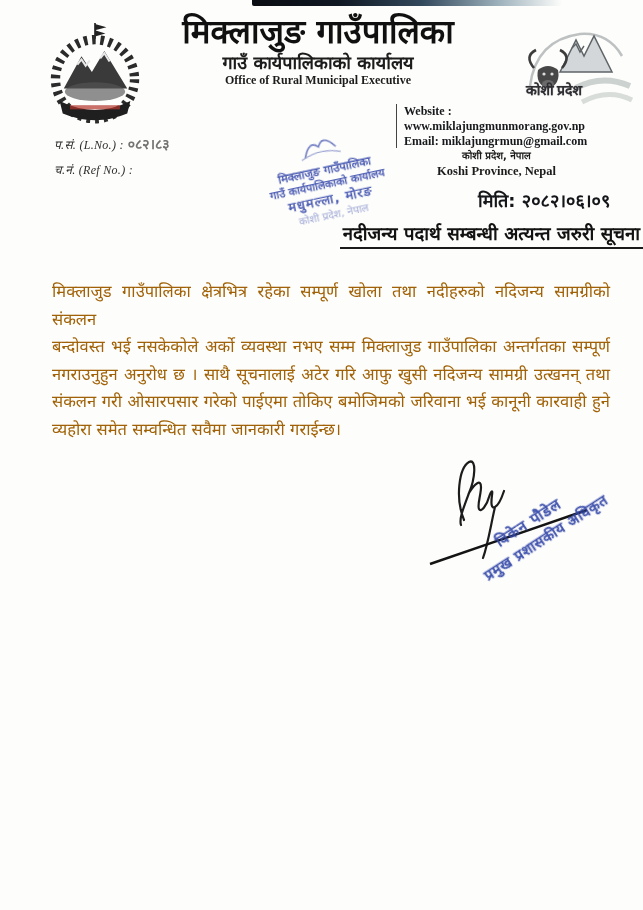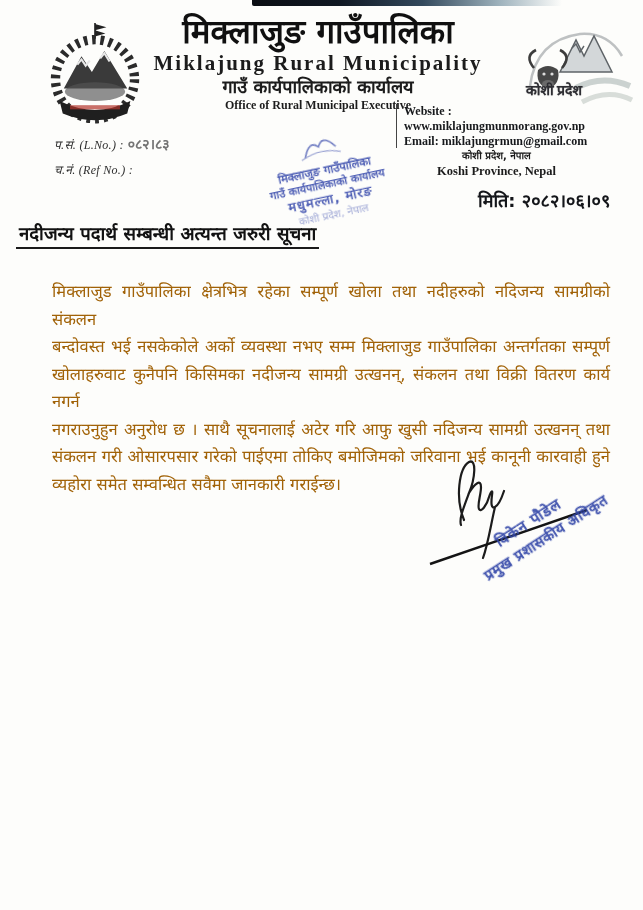--- a/index.html
+++ b/index.html
@@ -37,21 +37,21 @@
     font-family:"DejaVu Sans",sans-serif;white-space:nowrap;font-weight:bold;}
   
   .stamp-center{position:absolute;left:248px;top:133px;width:156px;text-align:center;
     transform:rotate(-12deg);color:#3d4fae;opacity:.9;filter:blur(.2px);
     font-family:"DejaVu Sans",sans-serif;line-height:1.3;}
   .stc-1{font-size:11.5px;font-weight:bold;white-space:nowrap;}
   .stc-2{font-size:11px;font-weight:bold;white-space:nowrap;}
   .stc-3{font-size:13px;font-weight:bold;letter-spacing:1px;white-space:nowrap;}
   .stc-4{font-size:10.5px;opacity:.55;white-space:nowrap;}
   
-  .subject-row{position:absolute;left:0;right:0;top:220px;text-align:left;padding-left:16px;}
+  .subject-row{position:absolute;left:0;right:0;top:220px;text-align:right;padding-left:16px;}
   .subject{display:inline-block;font-size:18.5px;font-weight:bold;color:#121212;
     font-family:"DejaVu Sans",sans-serif;border-bottom:2px solid #1a1a1a;padding:0 3px 2px;}
   .body-text{position:absolute;left:52px;top:278px;width:558px;
     font-family:"DejaVu Sans",sans-serif;font-size:16.5px;color:#a16207;line-height:27.5px;}
   .jline{text-align:justify;text-align-last:justify;}
   .jline.last{text-align-last:left;}
   
   .sig-svg{position:absolute;left:424px;top:452px;}
   .sig-stamp{position:absolute;left:468px;top:550px;width:190px;
     transform:rotate(-33deg);transform-origin:0 0;color:#3246a8;opacity:.92;
@@ -91,21 +91,20 @@
       <path d="M20 44 Q30 36 40 44 Q43 58 30 63 Q17 58 20 44 Z" fill="#474747"></path>
       <circle cx="26" cy="48" r="1.6" fill="#ddd"></circle>
       <circle cx="34" cy="48" r="1.6" fill="#ddd"></circle>
       <ellipse cx="30" cy="58" rx="6" ry="4" fill="#6a6a6a"></ellipse>
     </svg>
     <span class="logo-caption">कोशी प्रदेश</span>
   </div>
 
   <div class="head-center">
     <div class="t-np">मिक्लाजुङ गाउँपालिका</div>
-    <div class="t-en">Miklajung Rural Municipality</div>
     <div class="s-np">गाउँ कार्यपालिकाको कार्यालय</div>
     <div class="s-en">Office of Rural Municipal Executive</div>
   </div>
 
   <div class="vdiv"></div>
   <div class="contact-col">
     <div class="c-line">Website :</div>
     <div class="c-line">www.miklajungmunmorang.gov.np</div>
     <div class="c-line">Email: miklajungrmun@gmail.com</div>
     <div class="c-np">कोशी प्रदेश, नेपाल</div>
@@ -135,21 +134,20 @@
 
   <div class="date-line">मिति: २०८२।०६।०९</div>
 
   <div class="subject-row">
     <span class="subject">नदीजन्य पदार्थ सम्बन्धी अत्यन्त जरुरी सूचना</span>
   </div>
 
   <div class="body-text">
     <div class="jline">मिक्लाजुड गाउँपालिका क्षेत्रभित्र रहेका सम्पूर्ण खोला तथा नदीहरुको नदिजन्य सामग्रीको संकलन</div>
     <div class="jline">बन्दोवस्त भई नसकेकोले अर्को व्यवस्था नभए सम्म मिक्लाजुड गाउँपालिका अन्तर्गतका सम्पूर्ण</div>
-    <div class="jline">खोलाहरुवाट कुनैपनि किसिमका नदीजन्य सामग्री उत्खनन्, संकलन तथा विक्री वितरण कार्य नगर्न</div>
     <div class="jline">नगराउनुहुन अनुरोध छ । साथै सूचनालाई अटेर गरि आफु खुसी नदिजन्य सामग्री उत्खनन् तथा</div>
     <div class="jline">संकलन गरी ओसारपसार गरेको पाईएमा तोकिए बमोजिमको जरिवाना भई कानूनी कारवाही हुने</div>
     <div class="jline last">व्यहोरा समेत सम्वन्धित सवैमा जानकारी गराईन्छ।</div>
   </div>
 
   <svg class="sig-svg" width="175" height="125" viewBox="0 0 175 125">
     <path d="M40 68 C31 46 35 16 45 10 C53 6 51 27 45 41 C39 57 35 67 37 73
              M45 41 C51 31 57 27 57 35 C57 43 53 53 55 57 C57 61 63 53 65 45
              C67 39 69 37 68 43 C67 51 67 57 71 55 C75 53 78 45 80 39
              M71 55 C67 72 64 92 59 106" fill="none" stroke="#1c1c1c" stroke-width="2.2" stroke-linecap="round"></path>

